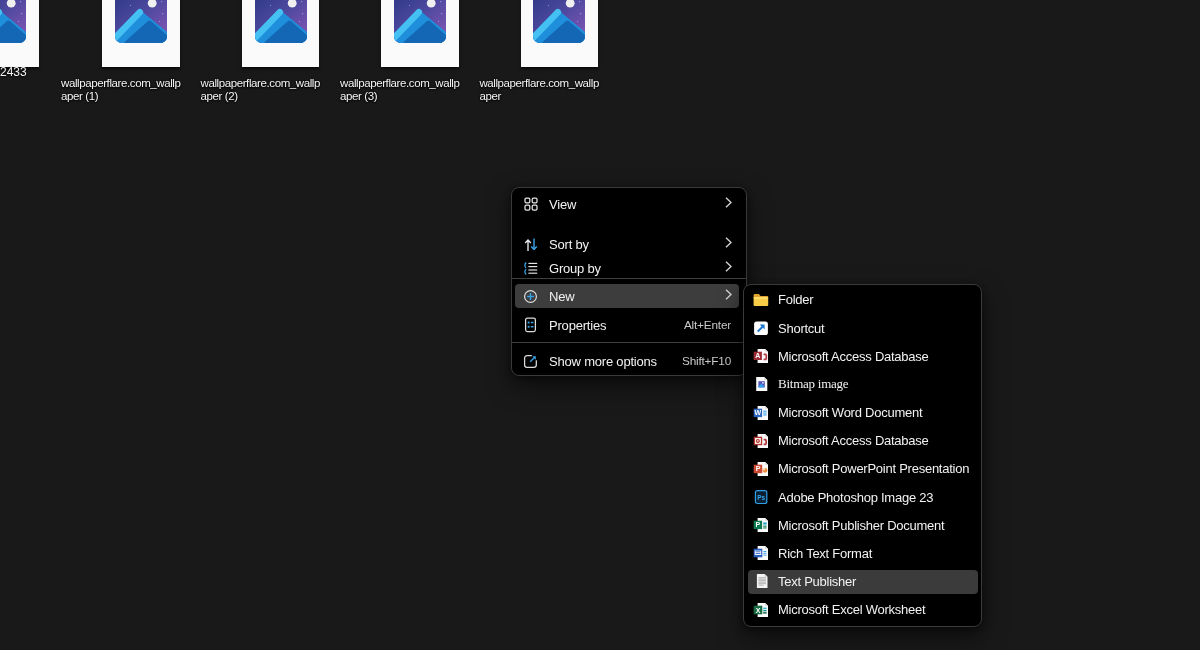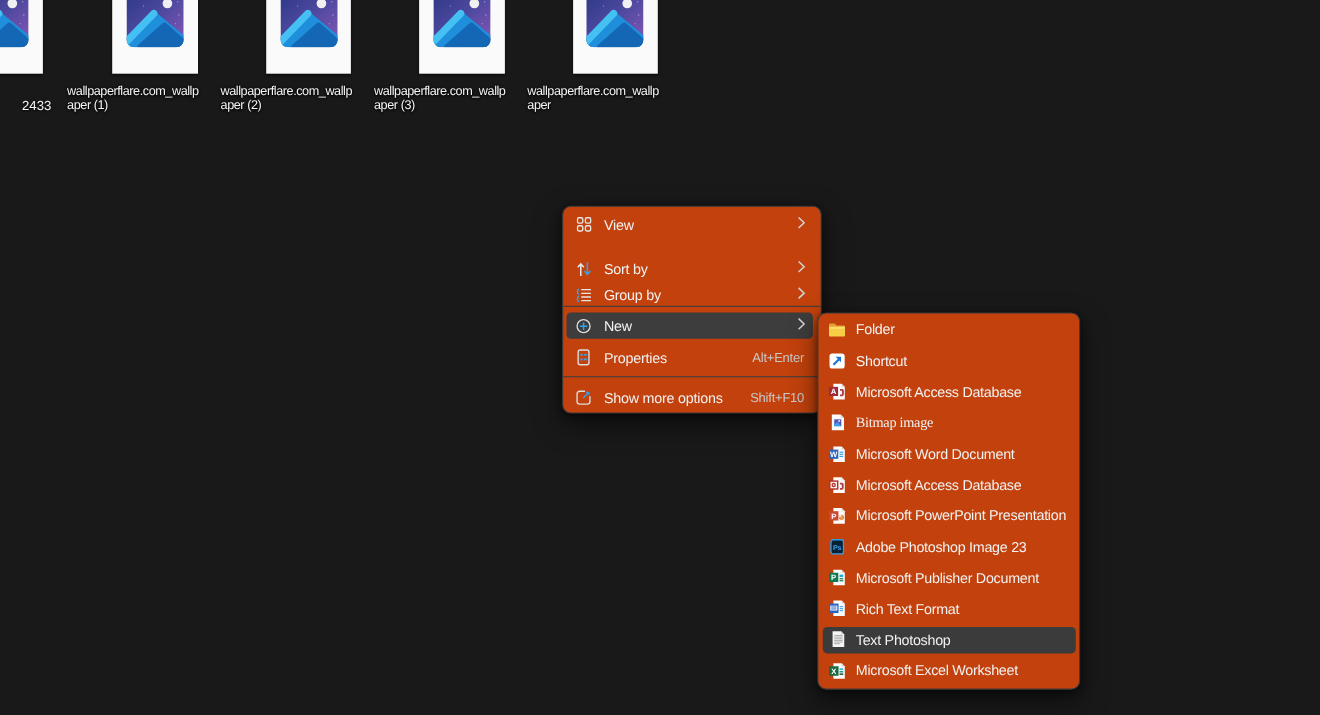--- a/index.html
+++ b/index.html
@@ -6,21 +6,21 @@
   html,body { width:1200px; height:650px; overflow:hidden; background:#191919; font-family:"Liberation Sans", sans-serif; }
   .abs { position:absolute; }
   
   .dicon { position:absolute; top:0; width:140px; height:110px; }
   .page { position:absolute; left:31.2px; top:-35.5px; width:77.6px; height:102px; background:#fafafa;
           box-shadow:0 2px 2.5px rgba(0,0,0,.65); }
   .glyph { position:absolute; left:44px; top:-9.4px; }
   .dlabel { position:absolute; top:76.6px; left:-10px; width:160px; text-align:left;
             font-size:11.5px; letter-spacing:-0.4px; line-height:13.3px; color:#f5f5f5; text-shadow:0 1px 2px rgba(0,0,0,.95), 0 0 2px rgba(0,0,0,.8); }
   
-  .menu { position:absolute; background:#c2410c; border:1px solid #3a3a3a; border-radius:8px;
+  .menu { position:absolute; background:#000000; border:1px solid #3a3a3a; border-radius:8px;
           box-shadow:0 10px 24px rgba(0,0,0,.5), 0 2px 7px rgba(0,0,0,.45); }
   .mi { position:absolute; display:flex; align-items:center; height:28px; left:0; right:0; color:#f2f2f2; font-size:13px; }
   .mi .ic { position:absolute; left:10.8px; top:50%; transform:translateY(-50%); width:16px; height:16px; display:flex; align-items:center; justify-content:center; }
   .mi .tx { position:absolute; left:37px; white-space:nowrap; letter-spacing:-0.2px; }
   .mi .sc { position:absolute; right:14.5px; color:#c9c9c9; font-size:11.8px; letter-spacing:-0.2px;margin-left:32px; }
   .mi .ch { position:absolute; right:14px; top:50%; transform:translateY(-50%); }
   .sep { position:absolute; left:0; right:0; height:1px; background:#3f3f3f; }
   .hl  { position:absolute; background:#3d3d3d; border-radius:4px; }
   .sub .mi .ic { left:9px; }
   .sub .mi .tx { left:34.5px; font-size:13px; letter-spacing:-0.25px; }
@@ -57,21 +57,21 @@
     </symbol>
   </defs>
 </svg>
 
 <div class="dicon" style="left:-70px">
   <div class="page"></div>
   <svg class="glyph" width="52" height="52">
       <use href="#photo"></use>
     </svg>
 </div>
-<div class="abs" style="left:0; top:89px; font-size:12px; color:#f5f5f5; text-shadow:0 1px 2px rgba(0,0,0,.95);margin-left:20px;">2433</div>
+<div class="abs" style="left:0; top:65px; font-size:12px; color:#f5f5f5; text-shadow:0 1px 2px rgba(0,0,0,.95);">2433</div>
 <div class="dicon" style="left:71px">
   <div class="page"></div>
   <svg class="glyph" width="52" height="52">
       <use href="#photo"></use>
     </svg>
   <div class="dlabel">wallpaperflare.com_wallp<br>aper (1)</div>
 </div>
 <div class="dicon" style="left:210.5px">
   <div class="page"></div>
   <svg class="glyph" width="52" height="52">
@@ -326,21 +326,21 @@
       <g stroke="#9e9e9e" stroke-width="0.75">
             <path d="M5.4,4.7 H13"></path>
             <path d="M5.4,6.2 H13"></path>
             <path d="M5.4,7.7 H13"></path>
             <path d="M5.4,9.2 H13"></path>
             <path d="M5.4,10.7 H13"></path>
             <path d="M5.4,12.2 H10.5"></path>
           </g>
         </svg>
       </span>
-    <span class="tx">Text Photoshop</span>
+    <span class="tx">Text Publisher</span>
   </div>
   <div class="mi" style="top:311.1px;">
     <span class="ic">
         <svg width="16" height="16" viewBox="0 0 16 16">
       <path d="M4.6,0.9 H12.1 L15,3.8 V15.1 H4.6 Z" fill="#fbfbfb"></path>
       <path d="M12.1,0.9 L15,3.8 H12.1 Z" fill="#d9d9d9"></path>
       <g>
             <rect x="10.2" y="5.6" width="3.4" height="1.6" fill="#35b8d8"></rect>
             <rect x="10.2" y="8" width="3.4" height="1.4" fill="#1a9b8a"></rect>
             <rect x="10.2" y="10.2" width="3.4" height="1.4" fill="#155840"></rect>

